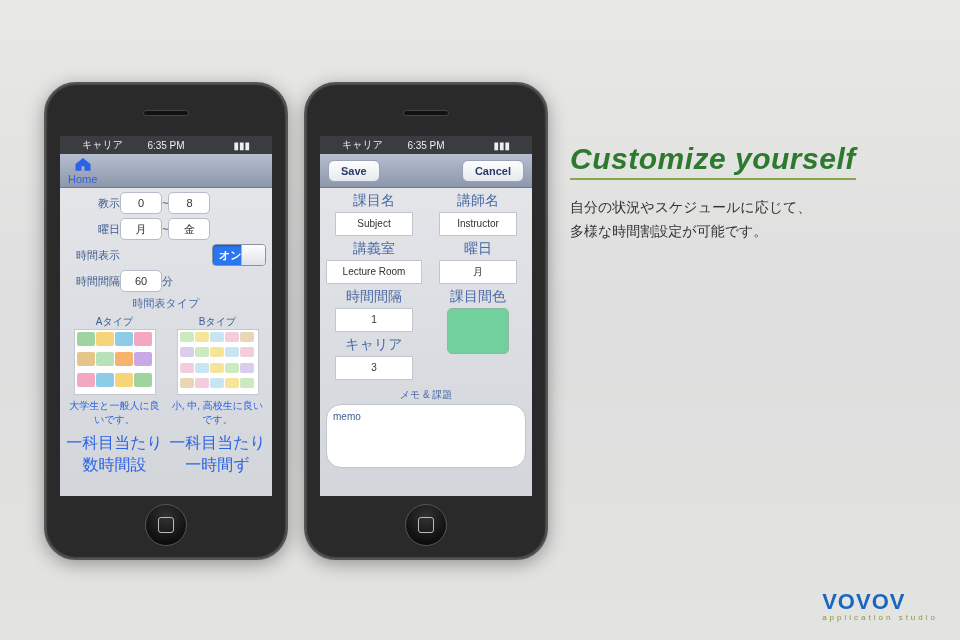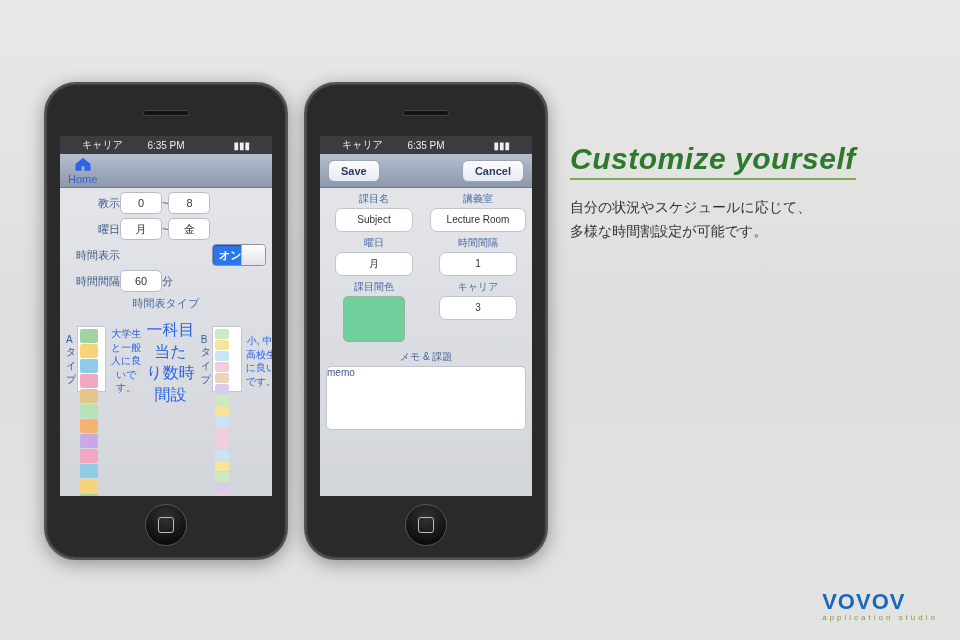--- a/index.html
+++ b/index.html
@@ -98,45 +98,45 @@
     box-shadow: inset 0 1px 2px rgba(0,0,0,.3);
   }
   .toggle .knob{
     position:absolute; right:0; top:0; width:24px; height:100%;
     background:linear-gradient(#fefefe,#dfe2e8); border-left:1px solid #aeb5c2;
     border-radius:0 3px 3px 0;
   }
 
   .subhead{ text-align:center; color:#486aa7; font-size:11px; margin:4px 0 2px;}
   .types{ display:flex; gap:6px; }
-  .typecard{ flex:1; display:flex; flex-direction:row; align-items:center; }
+  .typecard{ flex:1; display:flex; flex-direction:column; align-items:center; }
   .thumb{
     width:82px; height:66px; border:1px solid #c4c8d0; background:#fff;
     display:flex; flex-wrap:wrap; padding:2px; gap:1px;
   }
   .thumb span{ border-radius:2px; }
   .thumbA span{ width:18px; height:14px; }
   .thumbB span{ width:14px; height:10px; }
   .typelabel{ color:#3d5c8f; font-size:10px; margin-top:2px;}
   .typedesc{ color:#2b62e6; font-size:10px; text-align:center; margin-top:4px; line-height:1.35;}
   .typedesc2{ color:#2b62e6; font-size:16px; text-align:center; margin-top:6px; line-height:1.35;}
 
   
   .grid2 { display:grid; grid-template-columns:1fr 1fr; gap:4px 8px; }
   .field { display:flex; flex-direction:column; align-items:center; }
-  .flabel{ color:#4a6aa5; font-size:10px; margin-bottom:2px; }
-  .fbox  { background:#fff; border:1px solid #c0c5ce; border-radius:7px;
+  .flabel{ color:#4a6aa5; font-size:14px; margin-bottom:2px; }
+  .fbox  { background:#fff; border:1px solid #c0c5ce; border-radius:1px;
            width:78px; height:24px; line-height:22px; text-align:center;
            font-size:10px; color:#333; }
   .colorbox{ background:#72cf9e; border:1px solid #8fb8a0; border-radius:5px;
              width:62px; height:46px; }
   .memo   { margin-top:8px; }
   .memolbl{ color:#4a6aa5; font-size:10px; text-align:center; margin-bottom:2px;}
-  .memobox{ background:#fff; border:1px solid #c0c5ce; border-radius:5px;
-            width:100%; height:64px; font-size:10px; color:#3d5c8f; }
+  .memobox{ background:#fff; border:1px solid #c0c5ce; border-radius:15px;
+            width:100%; height:64px; padding:6px; font-size:10px; color:#3d5c8f; }
 
   
   .feature-title{
     position:absolute; left:570px; top:142px;
     color:#2d7a2e; font-size:30px; font-weight:bold; font-style:italic;
     border-bottom:2px solid #84a84a; padding-bottom:2px; letter-spacing:0.5px;
   }
   .feature-desc{
     position:absolute; left:570px; top:196px;
     color:#333; font-size:14px; line-height:1.7;
@@ -270,20 +270,24 @@
       <button class="navbtn">Cancel</button>
     </div>
 
     <div class="content">
       <div class="grid2">
         <div class="field">
           <span class="flabel">課目名</span>
           <span class="fbox">Subject</span>
         </div>
         <div class="field">
+          <span class="flabel">講師名</span>
+          <span class="fbox">Instructor</span>
+        </div>
+        <div class="field">
           <span class="flabel">講義室</span>
           <span class="fbox" style="width:96px">Lecture Room</span>
         </div>
         <div class="field">
           <span class="flabel">曜日</span>
           <span class="fbox">月</span>
         </div>
         <div class="field">
           <span class="flabel">時間間隔</span>
           <span class="fbox">1</span>

